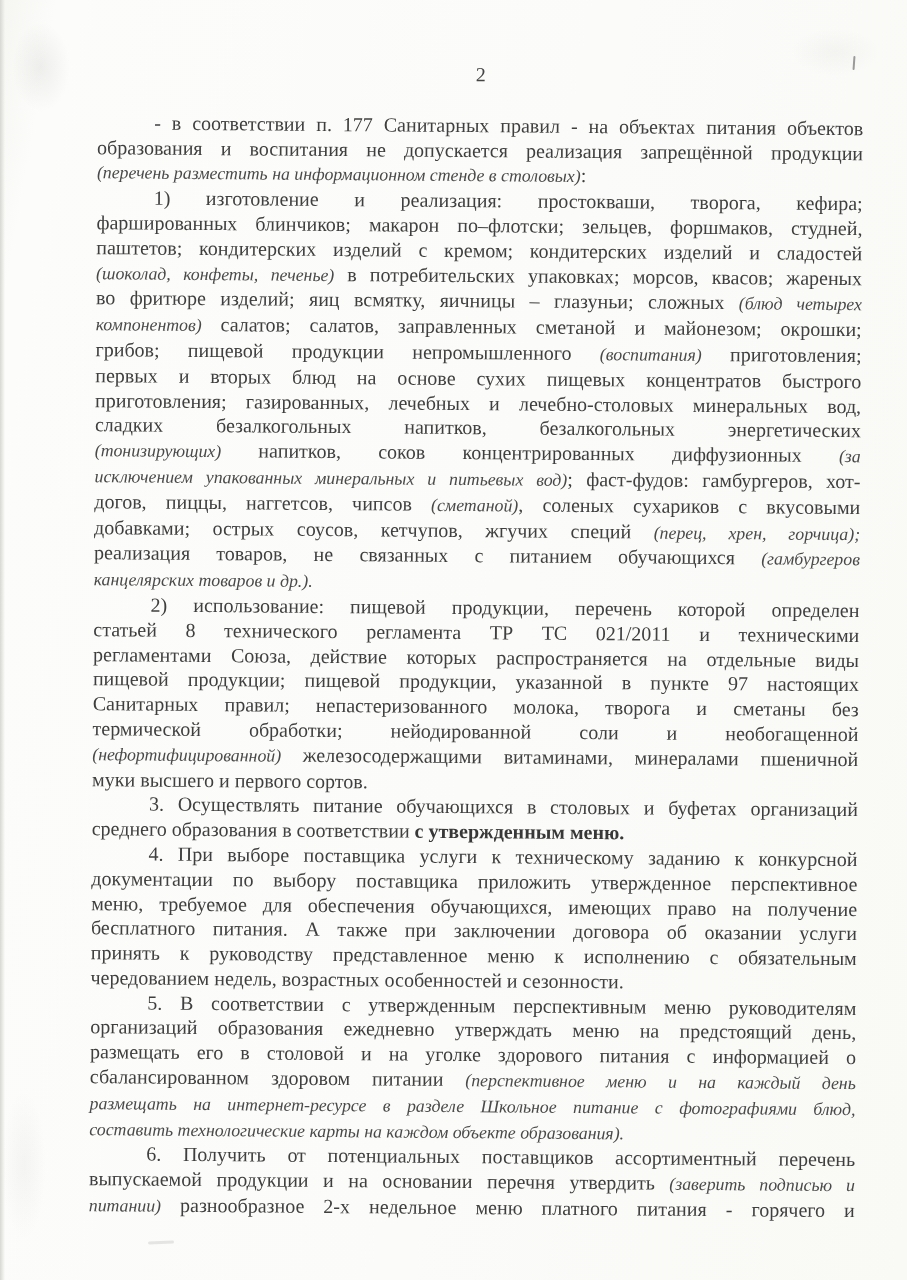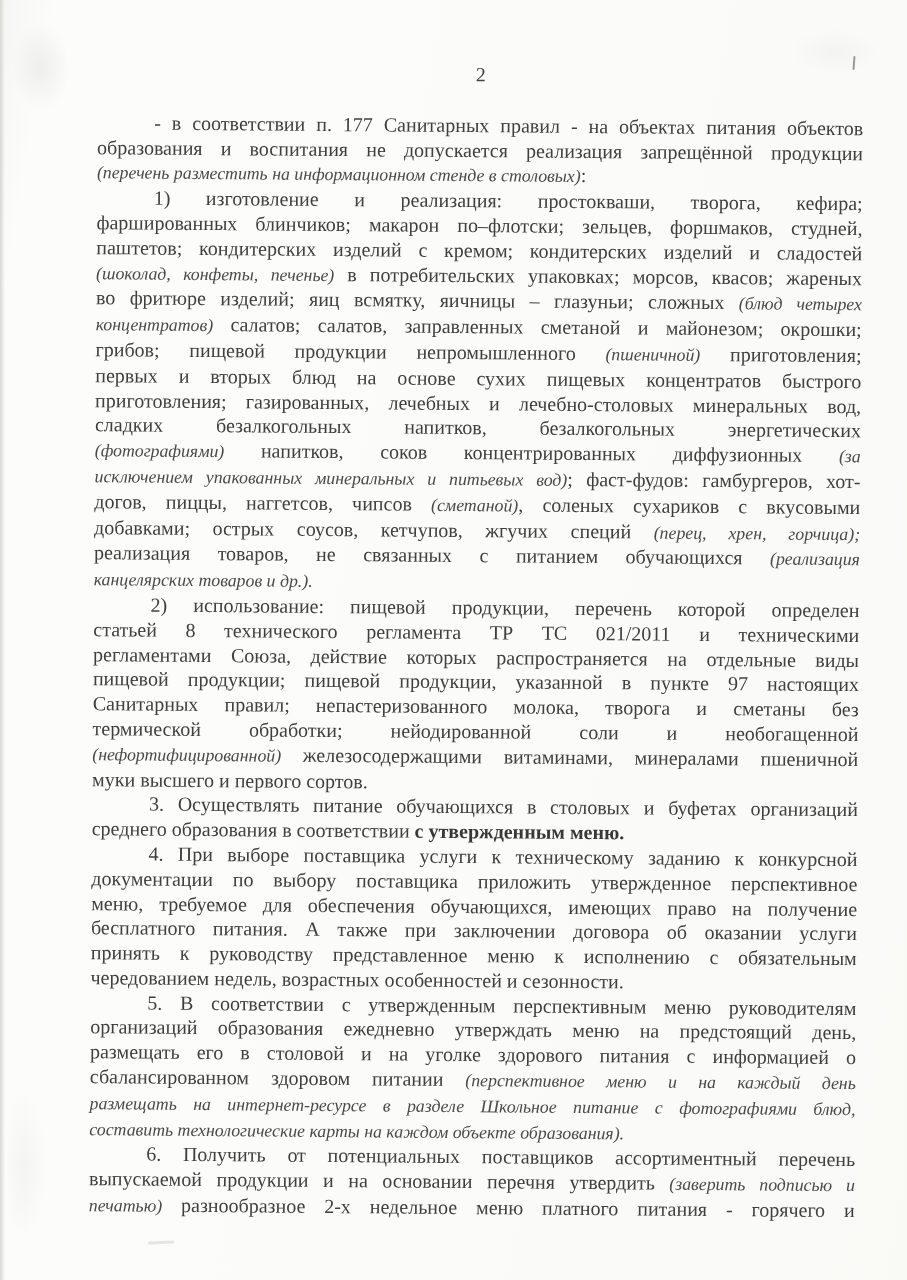--- a/index.html
+++ b/index.html
@@ -50,30 +50,30 @@
           <div class="line jl ind"><span>- в соответствии п. 177 Санитарных правил - на объектах питания объектов</span></div>
           <div class="line jl"><span>образования и воспитания не допускается реализация запрещённой продукции</span></div>
           <div class="line ll"><span class="it">(перечень разместить на информационном стенде в столовых)</span><span>:</span></div>
         </div>
         <div>
           <div class="line jl ind"><span>1) изготовление и реализация: простокваши, творога, кефира;</span></div>
           <div class="line jl"><span>фаршированных блинчиков; макарон по–флотски; зельцев, форшмаков, студней,</span></div>
           <div class="line jl"><span>паштетов; кондитерских изделий с кремом; кондитерских изделий и сладостей</span></div>
           <div class="line jl"><span class="it">(шоколад, конфеты, печенье)</span><span> в потребительских упаковках; морсов, квасов; жареных</span></div>
           <div class="line jl"><span>во фритюре изделий; яиц всмятку, яичницы – глазуньи; сложных </span><span class="it">(блюд четырех</span></div>
-          <div class="line jl"><span class="it">концентратов)</span><span> салатов; салатов, заправленных сметаной и майонезом; окрошки;</span></div>
-          <div class="line jl"><span>грибов; пищевой продукции непромышленного </span><span class="it">(пшеничной)</span><span> приготовления;</span></div>
+          <div class="line jl"><span class="it">компонентов)</span><span> салатов; салатов, заправленных сметаной и майонезом; окрошки;</span></div>
+          <div class="line jl"><span>грибов; пищевой продукции непромышленного </span><span class="it">(воспитания)</span><span> приготовления;</span></div>
           <div class="line jl"><span>первых и вторых блюд на основе сухих пищевых концентратов быстрого</span></div>
           <div class="line jl"><span>приготовления; газированных, лечебных и лечебно-столовых минеральных вод,</span></div>
           <div class="line jl"><span>сладких безалкогольных напитков, безалкогольных энергетических</span></div>
-          <div class="line jl"><span class="it">(фотографиями)</span><span> напитков, соков концентрированных диффузионных </span><span class="it">(за</span></div>
+          <div class="line jl"><span class="it">(тонизирующих)</span><span> напитков, соков концентрированных диффузионных </span><span class="it">(за</span></div>
           <div class="line jl"><span class="it">исключением упакованных минеральных и питьевых вод)</span><span>; фаст-фудов: гамбургеров, хот-</span></div>
           <div class="line jl"><span>догов, пиццы, наггетсов, чипсов </span><span class="it">(сметаной)</span><span>, соленых сухариков с вкусовыми</span></div>
           <div class="line jl"><span>добавками; острых соусов, кетчупов, жгучих специй </span><span class="it">(перец, хрен, горчица);</span></div>
-          <div class="line jl"><span>реализация товаров, не связанных с питанием обучающихся </span><span class="it">(реализация</span></div>
+          <div class="line jl"><span>реализация товаров, не связанных с питанием обучающихся </span><span class="it">(гамбургеров</span></div>
           <div class="line ll"><span class="it">канцелярских товаров и др.).</span></div>
         </div>
         <div>
           <div class="line jl ind"><span>2) использование: пищевой продукции, перечень которой определен</span></div>
           <div class="line jl"><span>статьей 8 технического регламента ТР ТС 021/2011 и техническими</span></div>
           <div class="line jl"><span>регламентами Союза, действие которых распространяется на отдельные виды</span></div>
           <div class="line jl"><span>пищевой продукции; пищевой продукции, указанной в пункте 97 настоящих</span></div>
           <div class="line jl"><span>Санитарных правил; непастеризованного молока, творога и сметаны без</span></div>
           <div class="line jl"><span>термической обработки; нейодированной соли и необогащенной</span></div>
           <div class="line jl"><span class="it">(нефортифицированной)</span><span> железосодержащими витаминами, минералами пшеничной</span></div>
@@ -95,17 +95,17 @@
           <div class="line jl ind"><span>5. В соответствии с утвержденным перспективным меню руководителям</span></div>
           <div class="line jl"><span>организаций образования ежедневно утверждать меню на предстоящий день,</span></div>
           <div class="line jl"><span>размещать его в столовой и на уголке здорового питания с информацией о</span></div>
           <div class="line jl"><span>сбалансированном здоровом питании </span><span class="it">(перспективное меню и на каждый день</span></div>
           <div class="line jl"><span class="it">размещать на интернет-ресурсе в разделе Школьное питание с фотографиями блюд,</span></div>
           <div class="line ll"><span class="it">составить технологические карты на каждом объекте образования).</span></div>
         </div>
         <div>
           <div class="line jl ind"><span>6. Получить от потенциальных поставщиков ассортиментный перечень</span></div>
           <div class="line jl"><span>выпускаемой продукции и на основании перечня утвердить </span><span class="it">(заверить подписью и</span></div>
-          <div class="line jl"><span class="it">печатью)</span><span> разнообразное 2-х недельное меню платного питания - горячего и</span></div>
+          <div class="line jl"><span class="it">питании)</span><span> разнообразное 2-х недельное меню платного питания - горячего и</span></div>
         </div>
       </div>
   </div>
 </div>
 
 </body></html>

